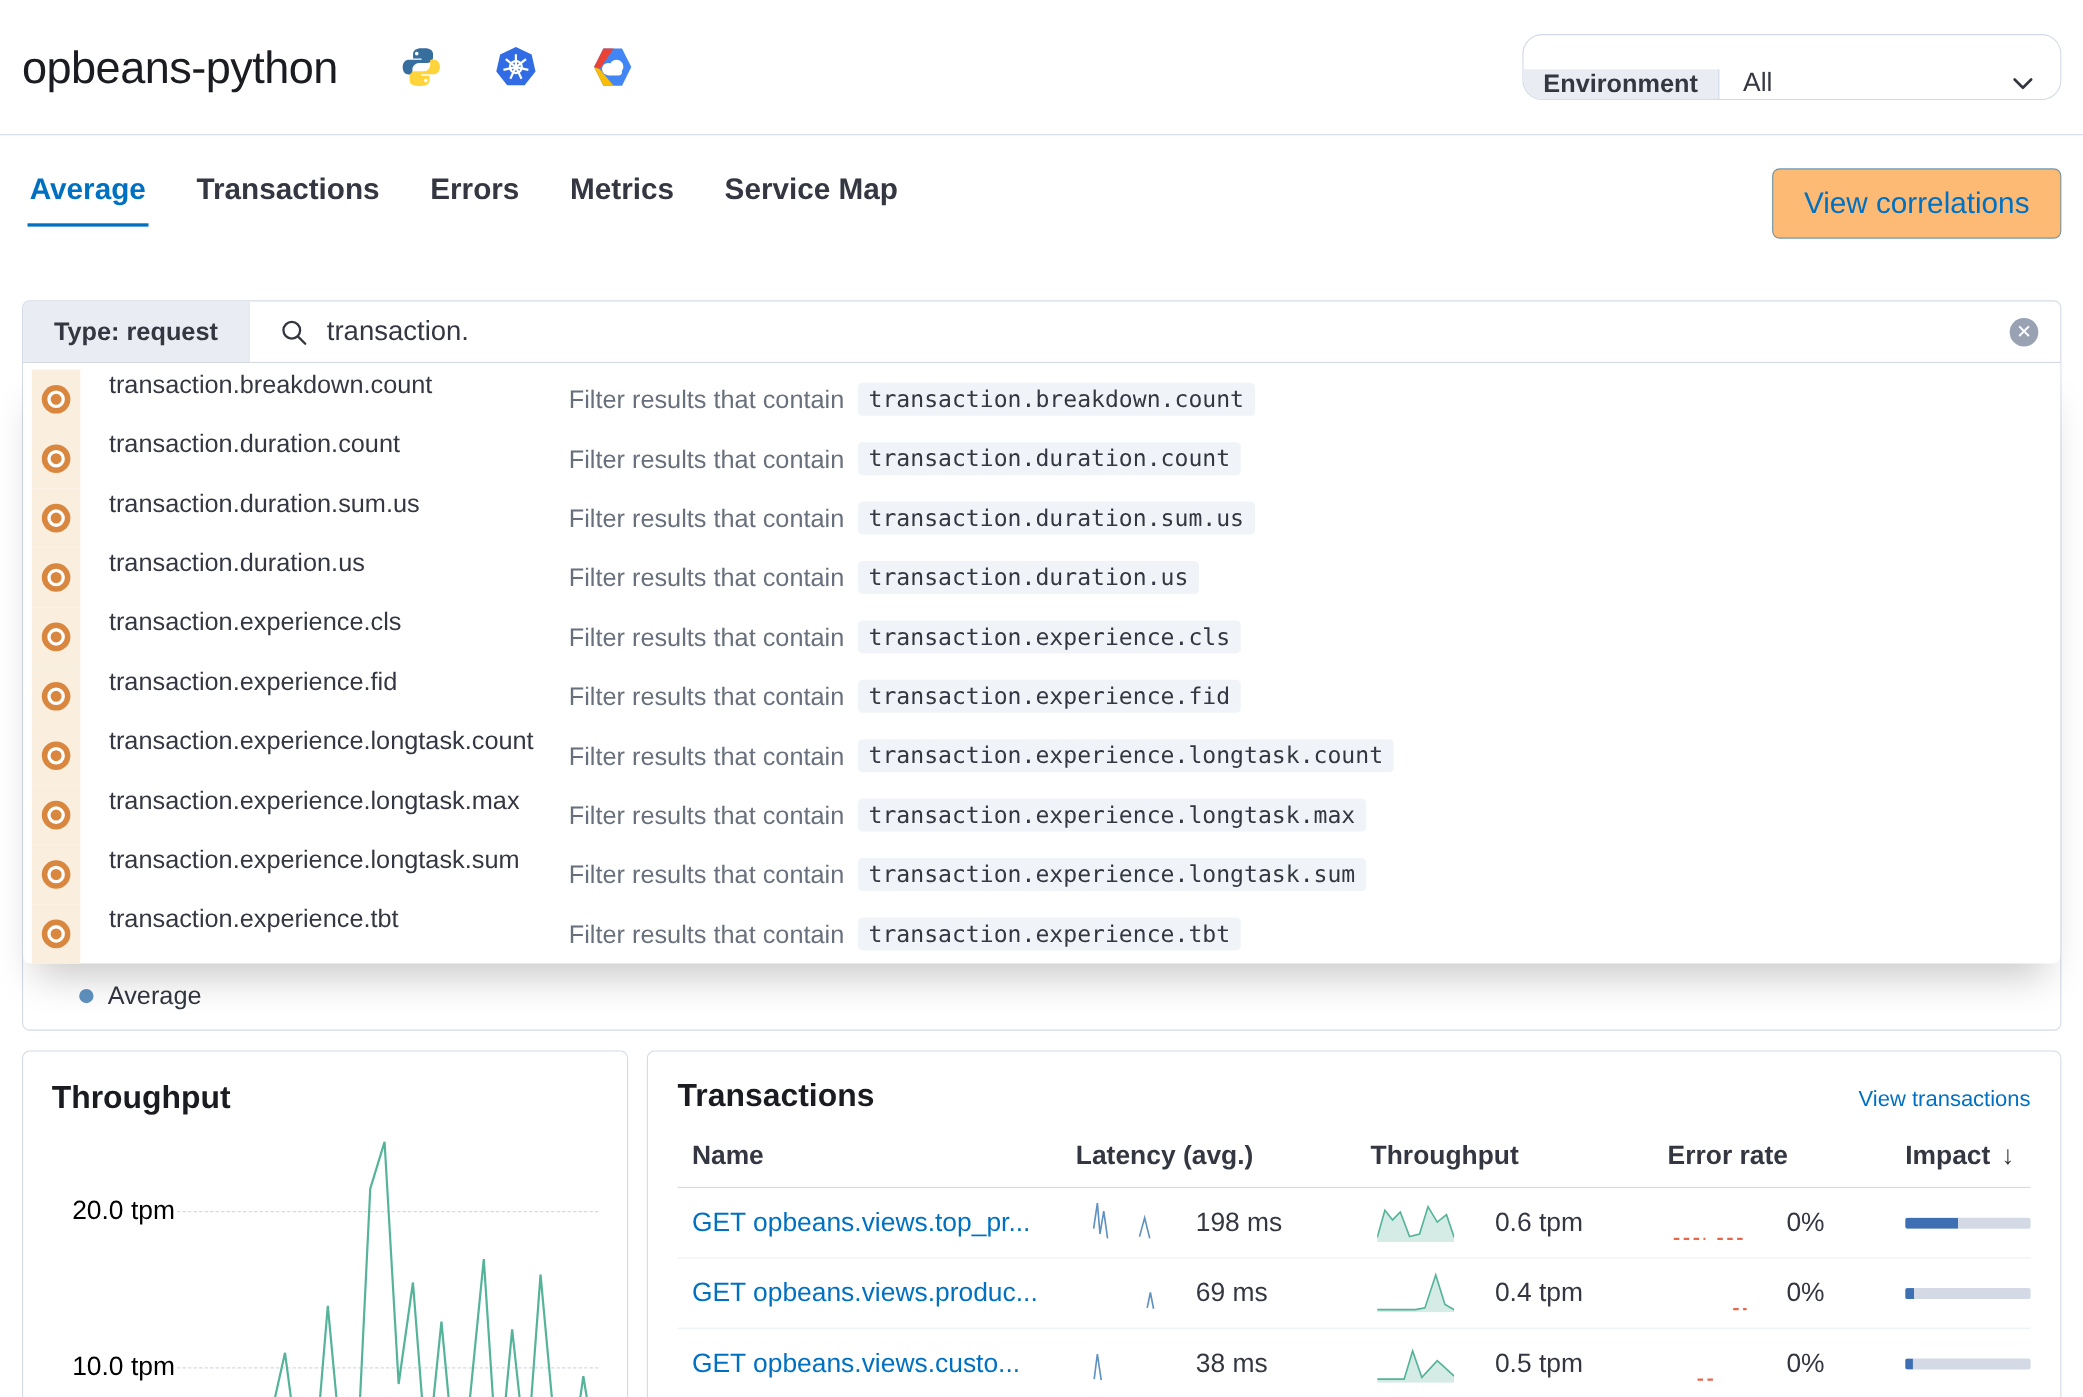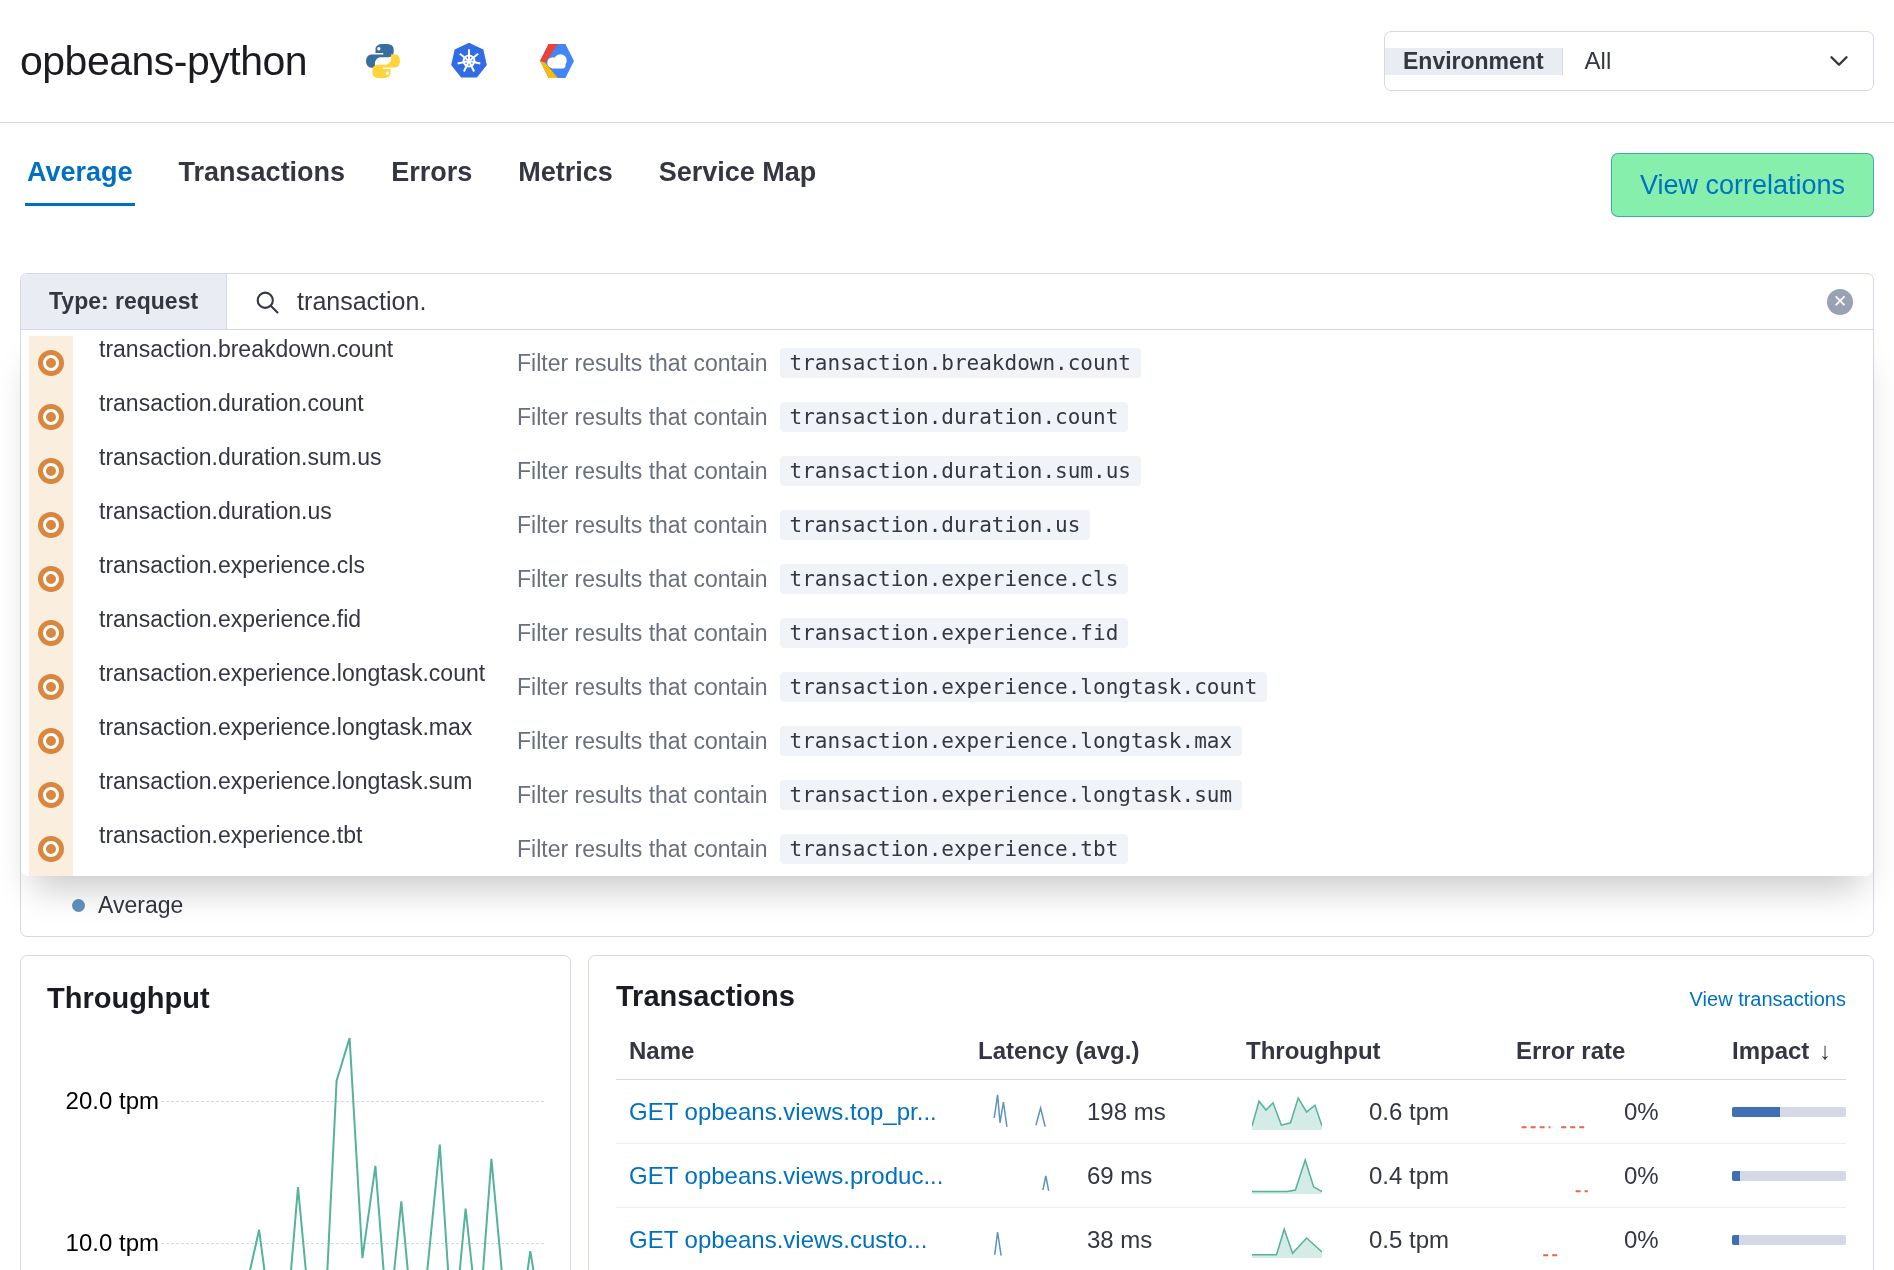--- a/index.html
+++ b/index.html
@@ -4,35 +4,35 @@
 <style>
   *{box-sizing:border-box;margin:0;padding:0}
   html,body{width:1894px;height:1270px;overflow:hidden;background:#fff;
     font-family:"Liberation Sans",sans-serif;color:#343741}
 
   
   .topbar{display:flex;align-items:center;height:123px;padding:0 20px;border-bottom:1px solid #D3DAE6}
   .service-title{font-size:41px;font-weight:400;color:#1a1c21;letter-spacing:-.5px}
   .agent-icons{display:flex;align-items:center;gap:46px;margin-left:56px}
   .agent-icon{width:40px;height:40px;display:block}
-  .env-group{margin-left:auto;display:flex;align-items:center;height:60px;width:490px;
-    border:1px solid #D3DAE6;border-radius:7px;overflow:hidden;background:#fff}
+  .env-group{margin-left:auto;display:flex;align-items:flex-end;height:60px;width:490px;
+    border:1px solid #D3DAE6;border-radius:18px;overflow:hidden;background:#fff}
   .env-prepend{background:#E9EDF3;display:flex;align-items:center;padding:0 18px;
     font-size:23px;font-weight:600;color:#343741;border-right:1px solid #D3DAE6}
   .env-select{flex:1;display:flex;align-items:center;padding:0 22px;font-size:24px;cursor:pointer}
   .env-chevron{margin-left:auto;display:flex}
 
   
   .tabs{display:flex;align-items:flex-start;padding:30px 20px 0 25px}
   .tabs-list{display:flex;gap:42px}
   .tab{background:none;border:none;font:inherit;font-size:27px;font-weight:600;color:#343741;
     padding:4px 2px 18px;cursor:pointer;white-space:nowrap}
   .tab.active{color:var(--primary,#0071C2);border-bottom:3px solid var(--primary,#0071C2);padding-bottom:15px}
   .btn-correlations{margin-left:auto;height:64px;padding:0 28px;font:inherit;font-size:27px;
-    color:var(--primary,#0071C2);background:#86efac;border:1px solid rgba(0,113,194,.55);
+    color:var(--primary,#0071C2);background:#fdba74;border:1px solid rgba(0,113,194,.55);
     border-radius:7px;cursor:pointer;white-space:nowrap}
 
   
   .panel{border:1px solid #D3DAE6;border-radius:7px;background:#fff}
 
   
   .search-panel{margin:56px 20px 0;height:664px;position:relative}
   .searchbar{display:flex;align-items:center;height:56px;border-bottom:1px solid #D3DAE6}
   .type-badge{height:100%;display:flex;align-items:center;padding:0 28px;background:#E9EDF3;
     font-size:23px;font-weight:600;color:#343741;border-right:1px solid #D3DAE6;
@@ -79,21 +79,21 @@
   .tx-table{margin-top:24px}
   .tx-header,.tx-row{display:grid;grid-template-columns:362px 268px 270px 216px 1fr}
   .tx-header{font-size:24px;font-weight:700;color:#343741;padding-bottom:14px;border-bottom:1px solid #D3DAE6}
   .tx-header .th{cursor:pointer;white-space:nowrap}
   .tx-header .name-h{padding-left:13px}
   .sort-arrow{margin-left:10px;font-weight:400}
   .tx-row{align-items:center;height:64px;border-bottom:1px solid #EBEFF5}
   .cell{display:flex;align-items:center;min-width:0}
   .cell.name{padding-left:13px}
   .cell.latency{padding-left:15px;gap:36px}
-  .cell.throughput{padding-left:6px;gap:47px}
+  .cell.throughput{padding-left:6px;gap:37px}
   .cell.error{padding-left:2px;gap:34px}
   .tx-link{color:var(--primary,#0071C2);font-size:24px;text-decoration:none;cursor:pointer;
     white-space:nowrap;overflow:hidden;text-overflow:ellipsis}
   .val{font-size:24px;color:#343741;white-space:nowrap}
   .spark{display:block;flex:none}
   .impact-track{width:116px;height:10px;border-radius:2px;background:#D3DAE6;overflow:hidden;display:block}
   .impact-fill{display:block;height:100%;background:var(--impact,#3D6FB2)}
 </style>
 </head>
 <body>

